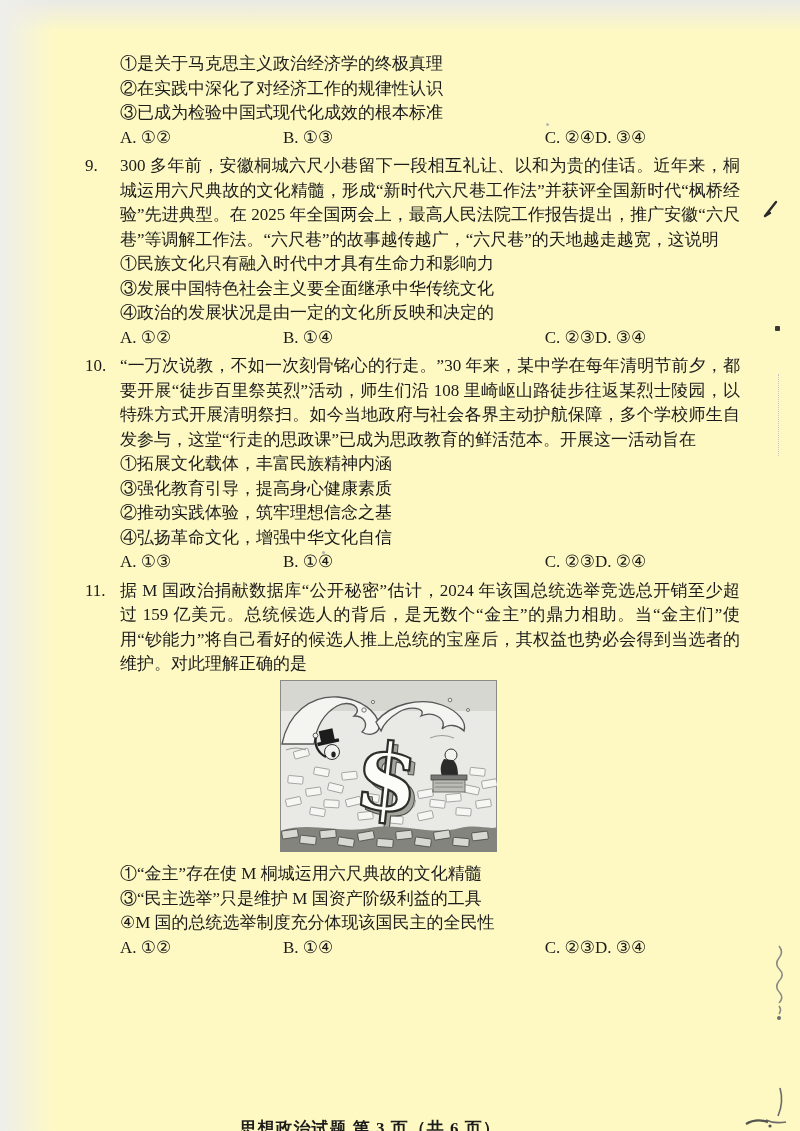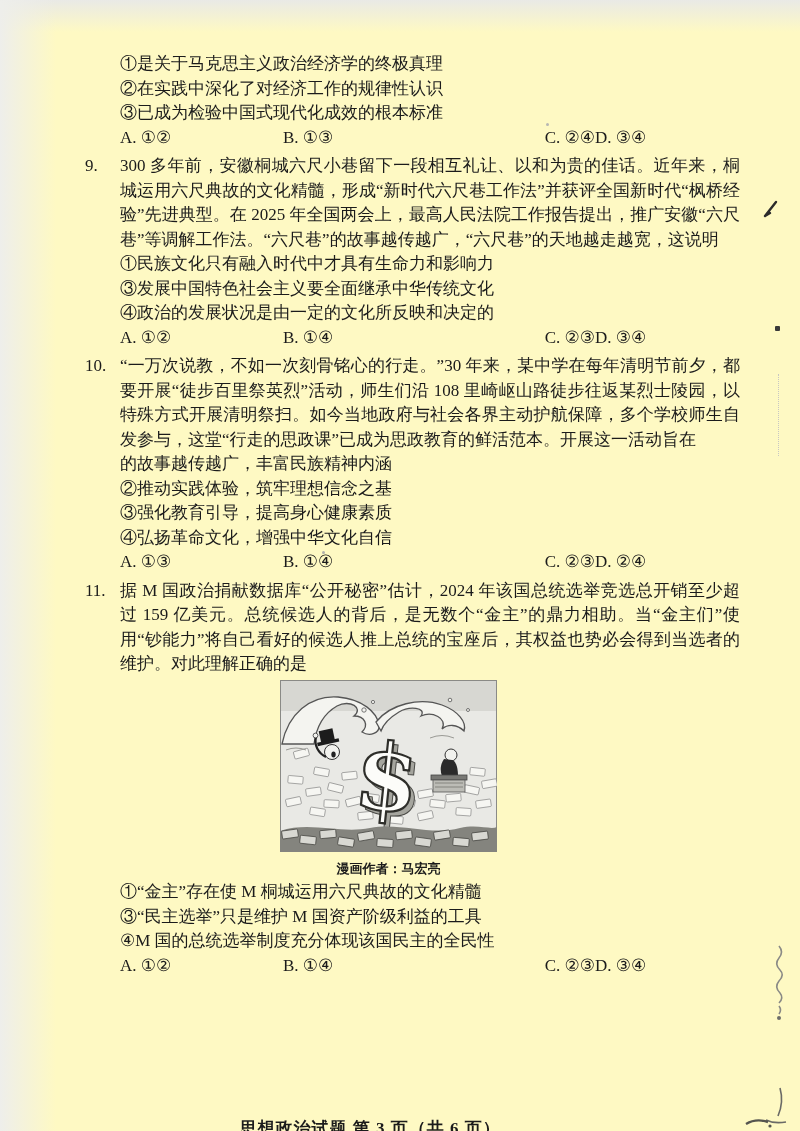--- a/index.html
+++ b/index.html
@@ -65,23 +65,23 @@
         <div class="choices">
           <span class="choice c0">A. ①②</span><span class="choice c1">B. ①④</span><span class="choice c2">C. ②③</span><span class="choice">D. ③④</span>
         </div>
       </div>
     </div>
 
     <div class="q">
       <div class="qnum">10.</div>
       <div class="qbody">
         <div class="stem">“一万次说教，不如一次刻骨铭心的行走。”30 年来，某中学在每年清明节前夕，都要开展“徒步百里祭英烈”活动，师生们沿 108 里崎岖山路徒步往返某烈士陵园，以特殊方式开展清明祭扫。如今当地政府与社会各界主动护航保障，多个学校师生自发参与，这堂“行走的思政课”已成为思政教育的鲜活范本。开展这一活动旨在</div>
-        <div class="opt">的故事越传越广，丰富民族精神内涵</div>
+        <div class="opt">①拓展文化载体，丰富民族精神内涵</div>
+        <div class="opt">③强化教育引导，提高身心健康素质</div>
         <div class="opt">②推动实践体验，筑牢理想信念之基</div>
-        <div class="opt">③强化教育引导，提高身心健康素质</div>
         <div class="opt">④弘扬革命文化，增强中华文化自信</div>
         <div class="choices">
           <span class="choice c0">A. ①③</span><span class="choice c1">B. ①④</span><span class="choice c2">C. ②③</span><span class="choice">D. ②④</span>
         </div>
       </div>
     </div>
 
     <div class="q">
       <div class="qnum">11.</div>
       <div class="qbody">
@@ -164,21 +164,20 @@
                 <rect x="78" y="152" width="16" height="8" rx="1" transform="rotate(-10 86 156)"></rect>
                 <rect x="97" y="159" width="16" height="8" rx="1" transform="rotate(4 105 163)"></rect>
                 <rect x="116" y="151" width="16" height="8" rx="1" transform="rotate(-6 124 155)"></rect>
                 <rect x="135" y="158" width="16" height="8" rx="1" transform="rotate(8 143 162)"></rect>
                 <rect x="154" y="151" width="16" height="8" rx="1" transform="rotate(-9 162 155)"></rect>
                 <rect x="173" y="158" width="16" height="8" rx="1" transform="rotate(5 181 162)"></rect>
                 <rect x="192" y="152" width="16" height="8" rx="1" transform="rotate(-7 200 156)"></rect>
               </g>
             </g>
           </svg>
-          <div class="cartoon-caption">漫画作者：马宏亮</div>
         </div>
 
         <div class="opt">①“金主”存在使 M 桐城运用六尺典故的文化精髓</div>
         <div class="opt">③“民主选举”只是维护 M 国资产阶级利益的工具</div>
         <div class="opt">④M 国的总统选举制度充分体现该国民主的全民性</div>
         <div class="choices">
           <span class="choice c0">A. ①②</span><span class="choice c1">B. ①④</span><span class="choice c2">C. ②③</span><span class="choice">D. ③④</span>
         </div>
       </div>
     </div>

